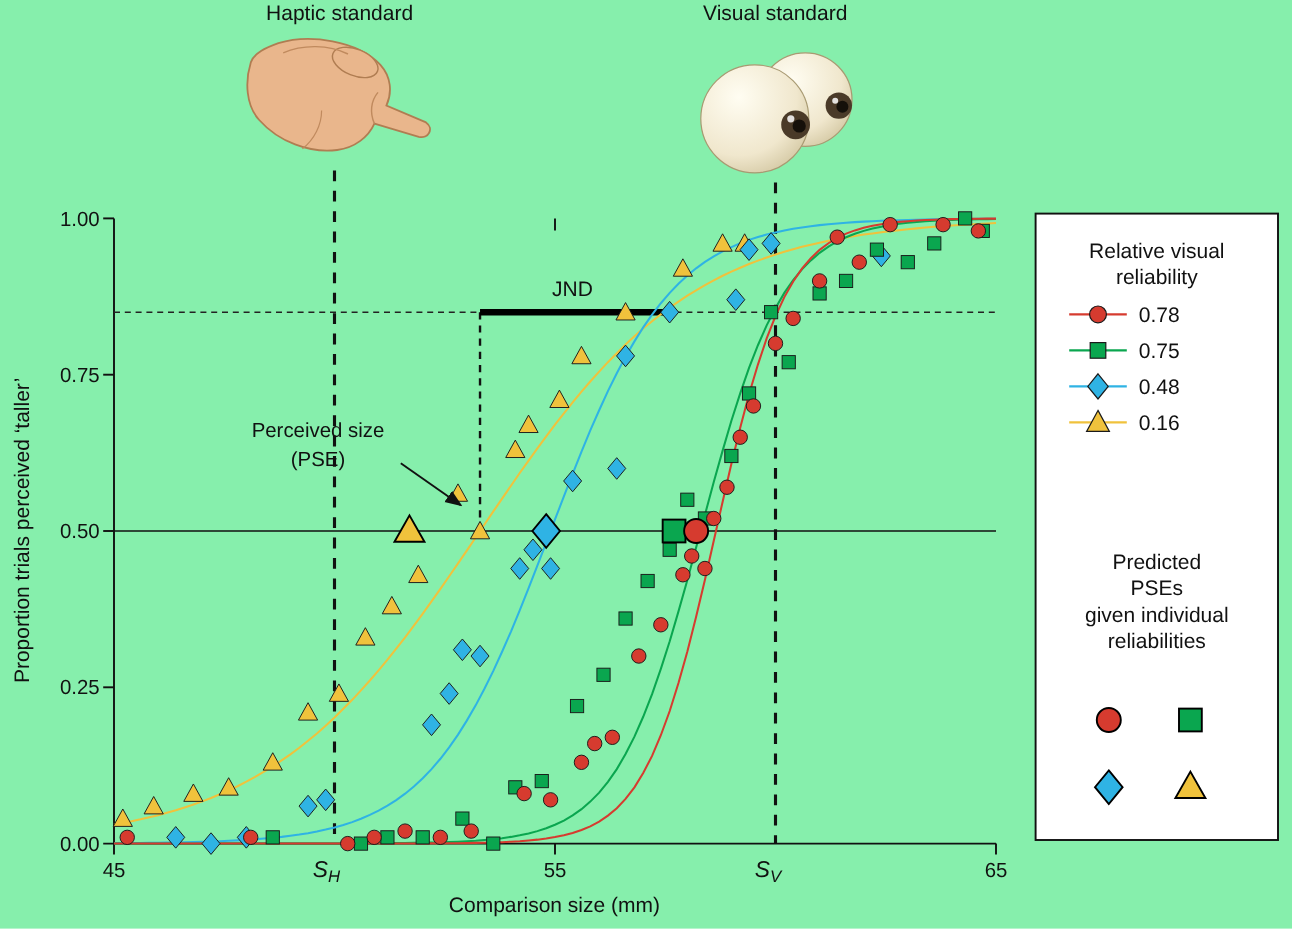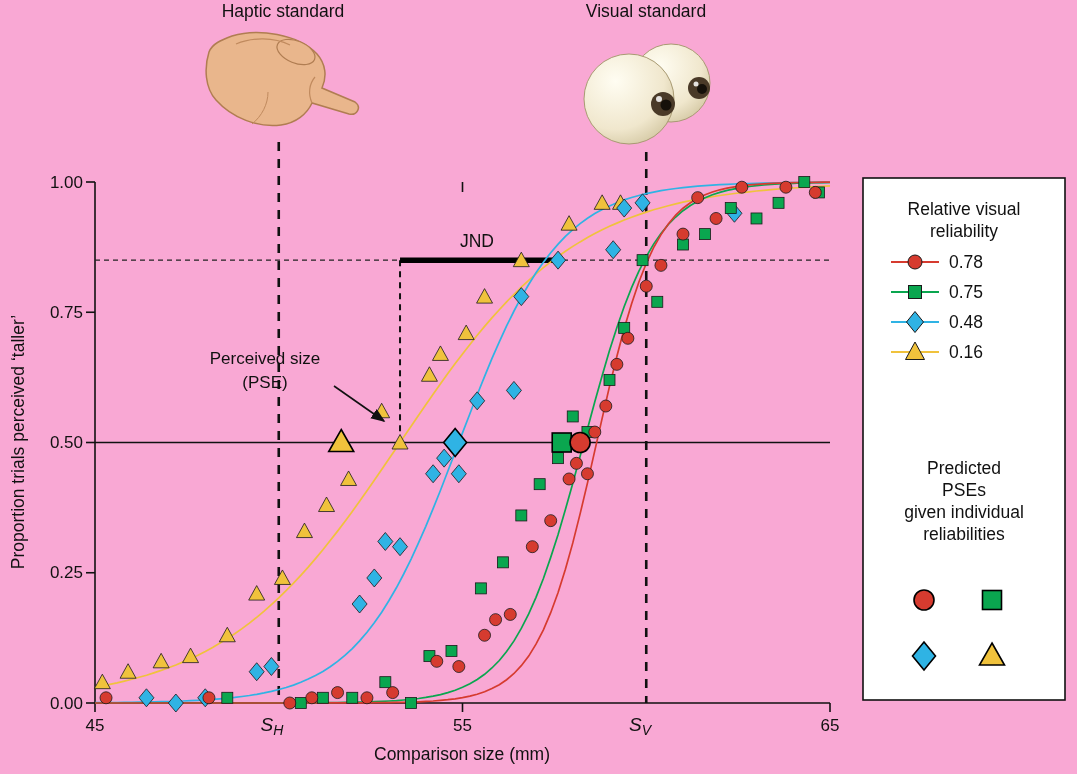--- a/index.html
+++ b/index.html
@@ -1,16 +1,16 @@
 <!DOCTYPE html>
 <html><head>
 <meta charset="utf-8">
 <style>
   html,body{margin:0;padding:0;background:#fff;}
-  .fig{position:relative;width:1077px;height:774px;background:#f9a8d4;
+  .fig{position:relative;width:1077px;height:774px;background:#86efac;
        font-family:"Liberation Sans",sans-serif;}
   svg{display:block;}
   text{fill:#111;}
 </style>
 </head>
 <body>
 
 <div class="fig">
 <svg width="1077" height="774" viewBox="0 0 1077 774">
   <defs>

